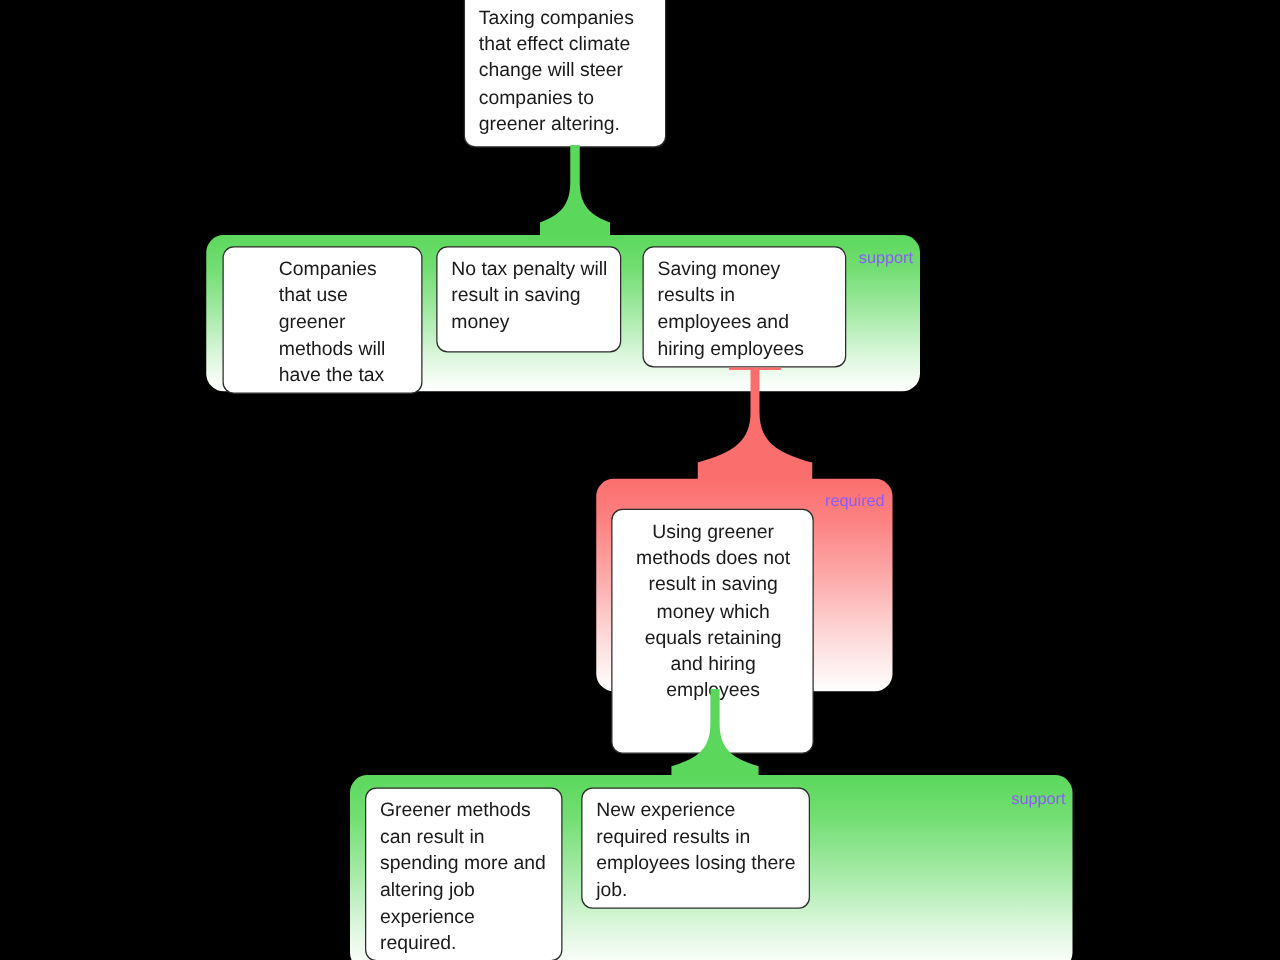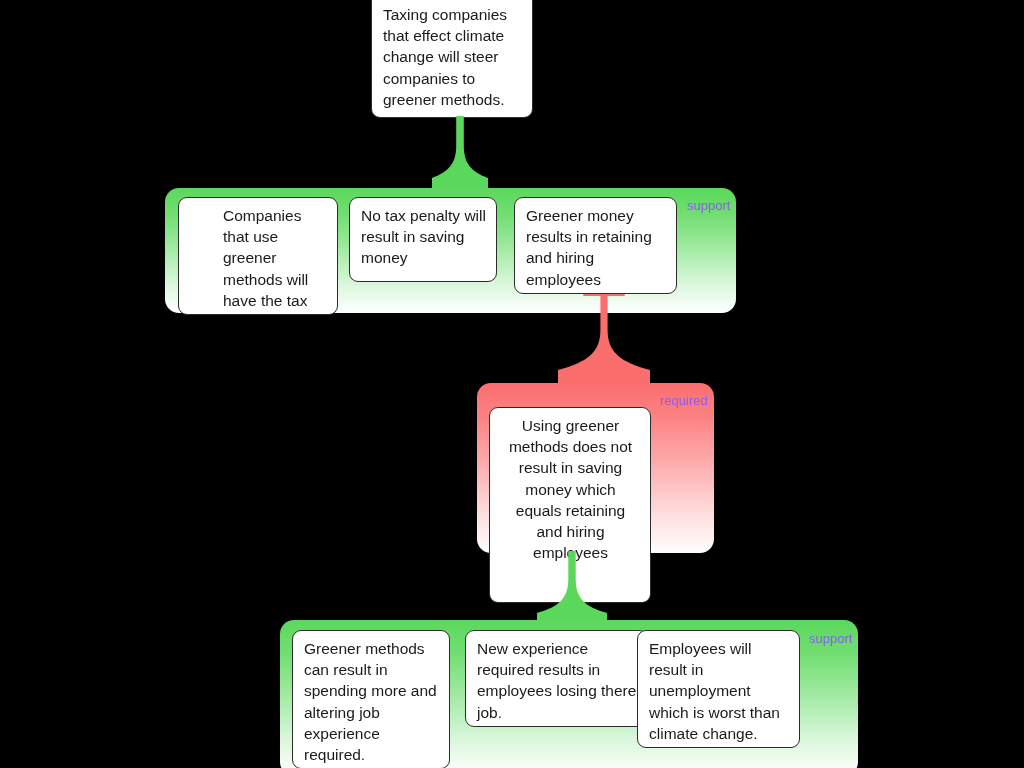--- a/index.html
+++ b/index.html
@@ -80,21 +80,21 @@
     height: 2px;
     border-radius: 1px;
   }
 </style>
 </head>
 <body>
 
 <div id="canvas">
 
   <div class="claim root" style="left:371px; top:-4px; width:162px; height:122px;">
-    <span>Taxing companies that effect climate change will steer companies to greener methods.</span>
+    <span>Taxing companies that effect climate change will steer companies to greener altering.</span>
   </div>
 
   <div class="connector" style="left:432px; top:116px; width:56px; height:74px;">
     <svg width="56" height="74" viewBox="0 0 56 74" xmlns="http://www.w3.org/2000/svg">
       <path d="M24.2,0 L31.8,0 L31.8,30 C31.8,48 40,56 56,62 L56,74 L0,74 L0,62 C16,56 24.2,48 24.2,30 Z" fill="#5bd85b"></path>
     </svg>
   </div>
 
   <div class="band support" style="left:165px; top:188px; width:571px; height:125px;"></div>
 
@@ -102,21 +102,21 @@
 
   <div class="claim" style="left:178px; top:197px; width:160px; height:118px;padding-left:44px;">
     <span>Companies that use greener methods will have the tax penalty to lift.</span>
   </div>
 
   <div class="claim" style="left:349px; top:197px; width:148px; height:85px;">
     <span>No tax penalty will result in saving money</span>
   </div>
 
   <div class="claim" style="left:514px; top:197px; width:163px; height:97px;">
-    <span>Greener money results in retaining and hiring employees</span>
+    <span>Saving money results in employees and hiring employees</span>
   </div>
 
   <div class="tee" style="left:583px; top:294px; width:42px; background:#fb6e6e;"></div>
 
   <div class="connector" style="left:558px; top:296px; width:92px; height:88px;">
     <svg width="92" height="88" viewBox="0 0 92 88" xmlns="http://www.w3.org/2000/svg">
       <path d="M42.4,0 L49.6,0 L49.6,34 C49.6,56 62,66 92,74 L92,88 L0,88 L0,74 C30,66 42.4,56 42.4,34 Z" fill="#fb6e6e"></path>
     </svg>
   </div>
 
@@ -139,17 +139,14 @@
   <div class="band-label" style="left:809px; top:631px;">support</div>
 
   <div class="claim" style="left:292px; top:630px; width:158px; height:139px;">
     <span>Greener methods can result in spending more and altering job experience required.</span>
   </div>
 
   <div class="claim" style="left:465px; top:630px; width:183px; height:97px;">
     <span>New experience required results in employees losing there job.</span>
   </div>
 
-  <div class="claim" style="left:637px; top:630px; width:163px; height:118px;">
-    <span>Employees will result in unemployment which is worst than climate change.</span>
-  </div>
 
 </div>
 
 </body></html>

